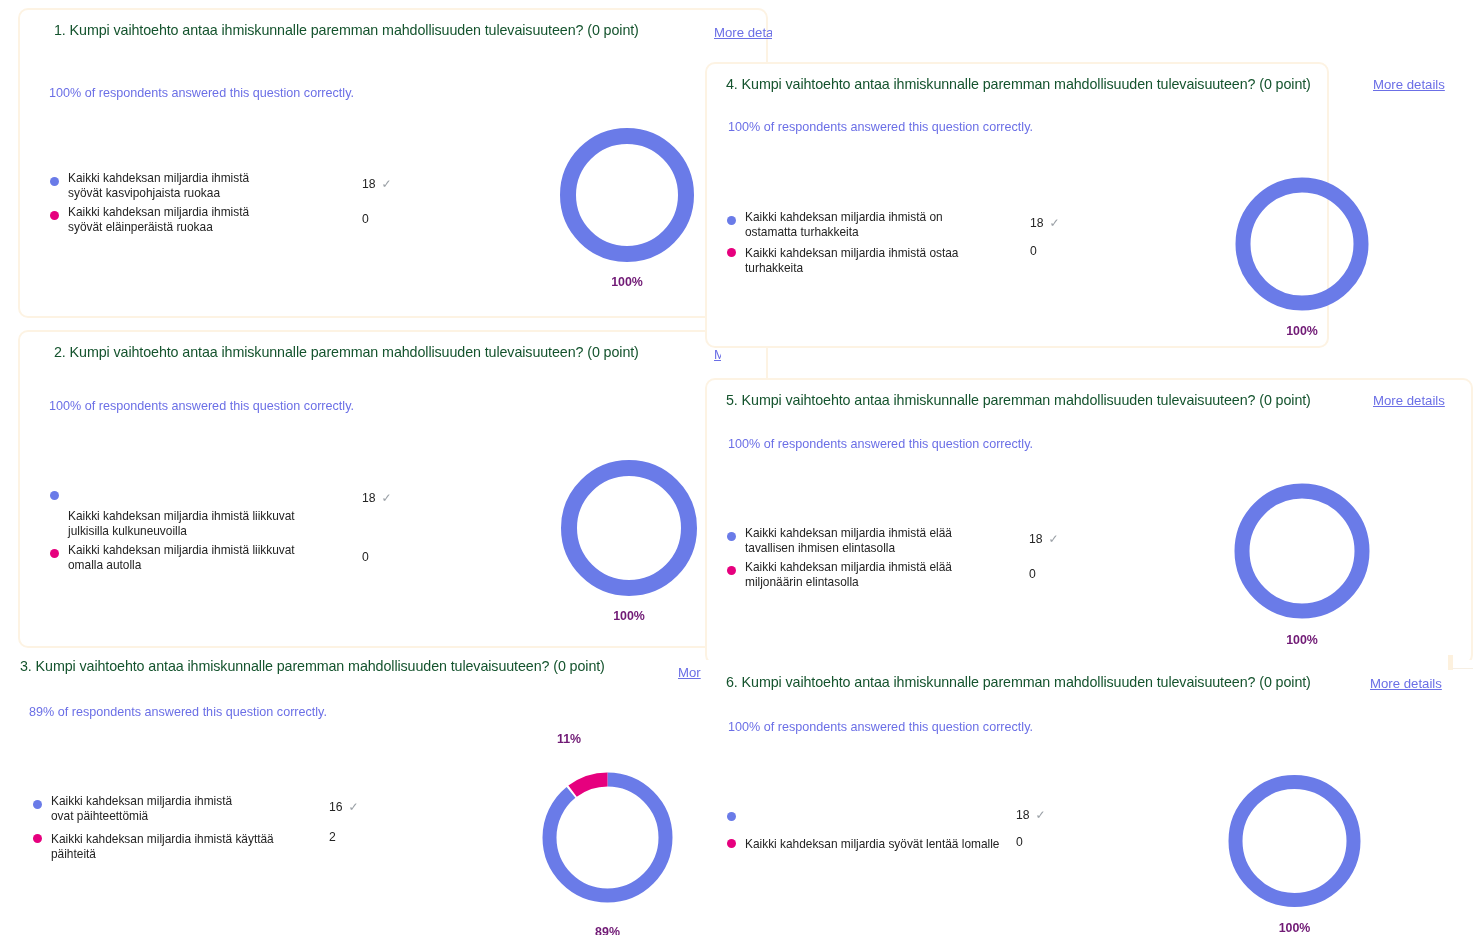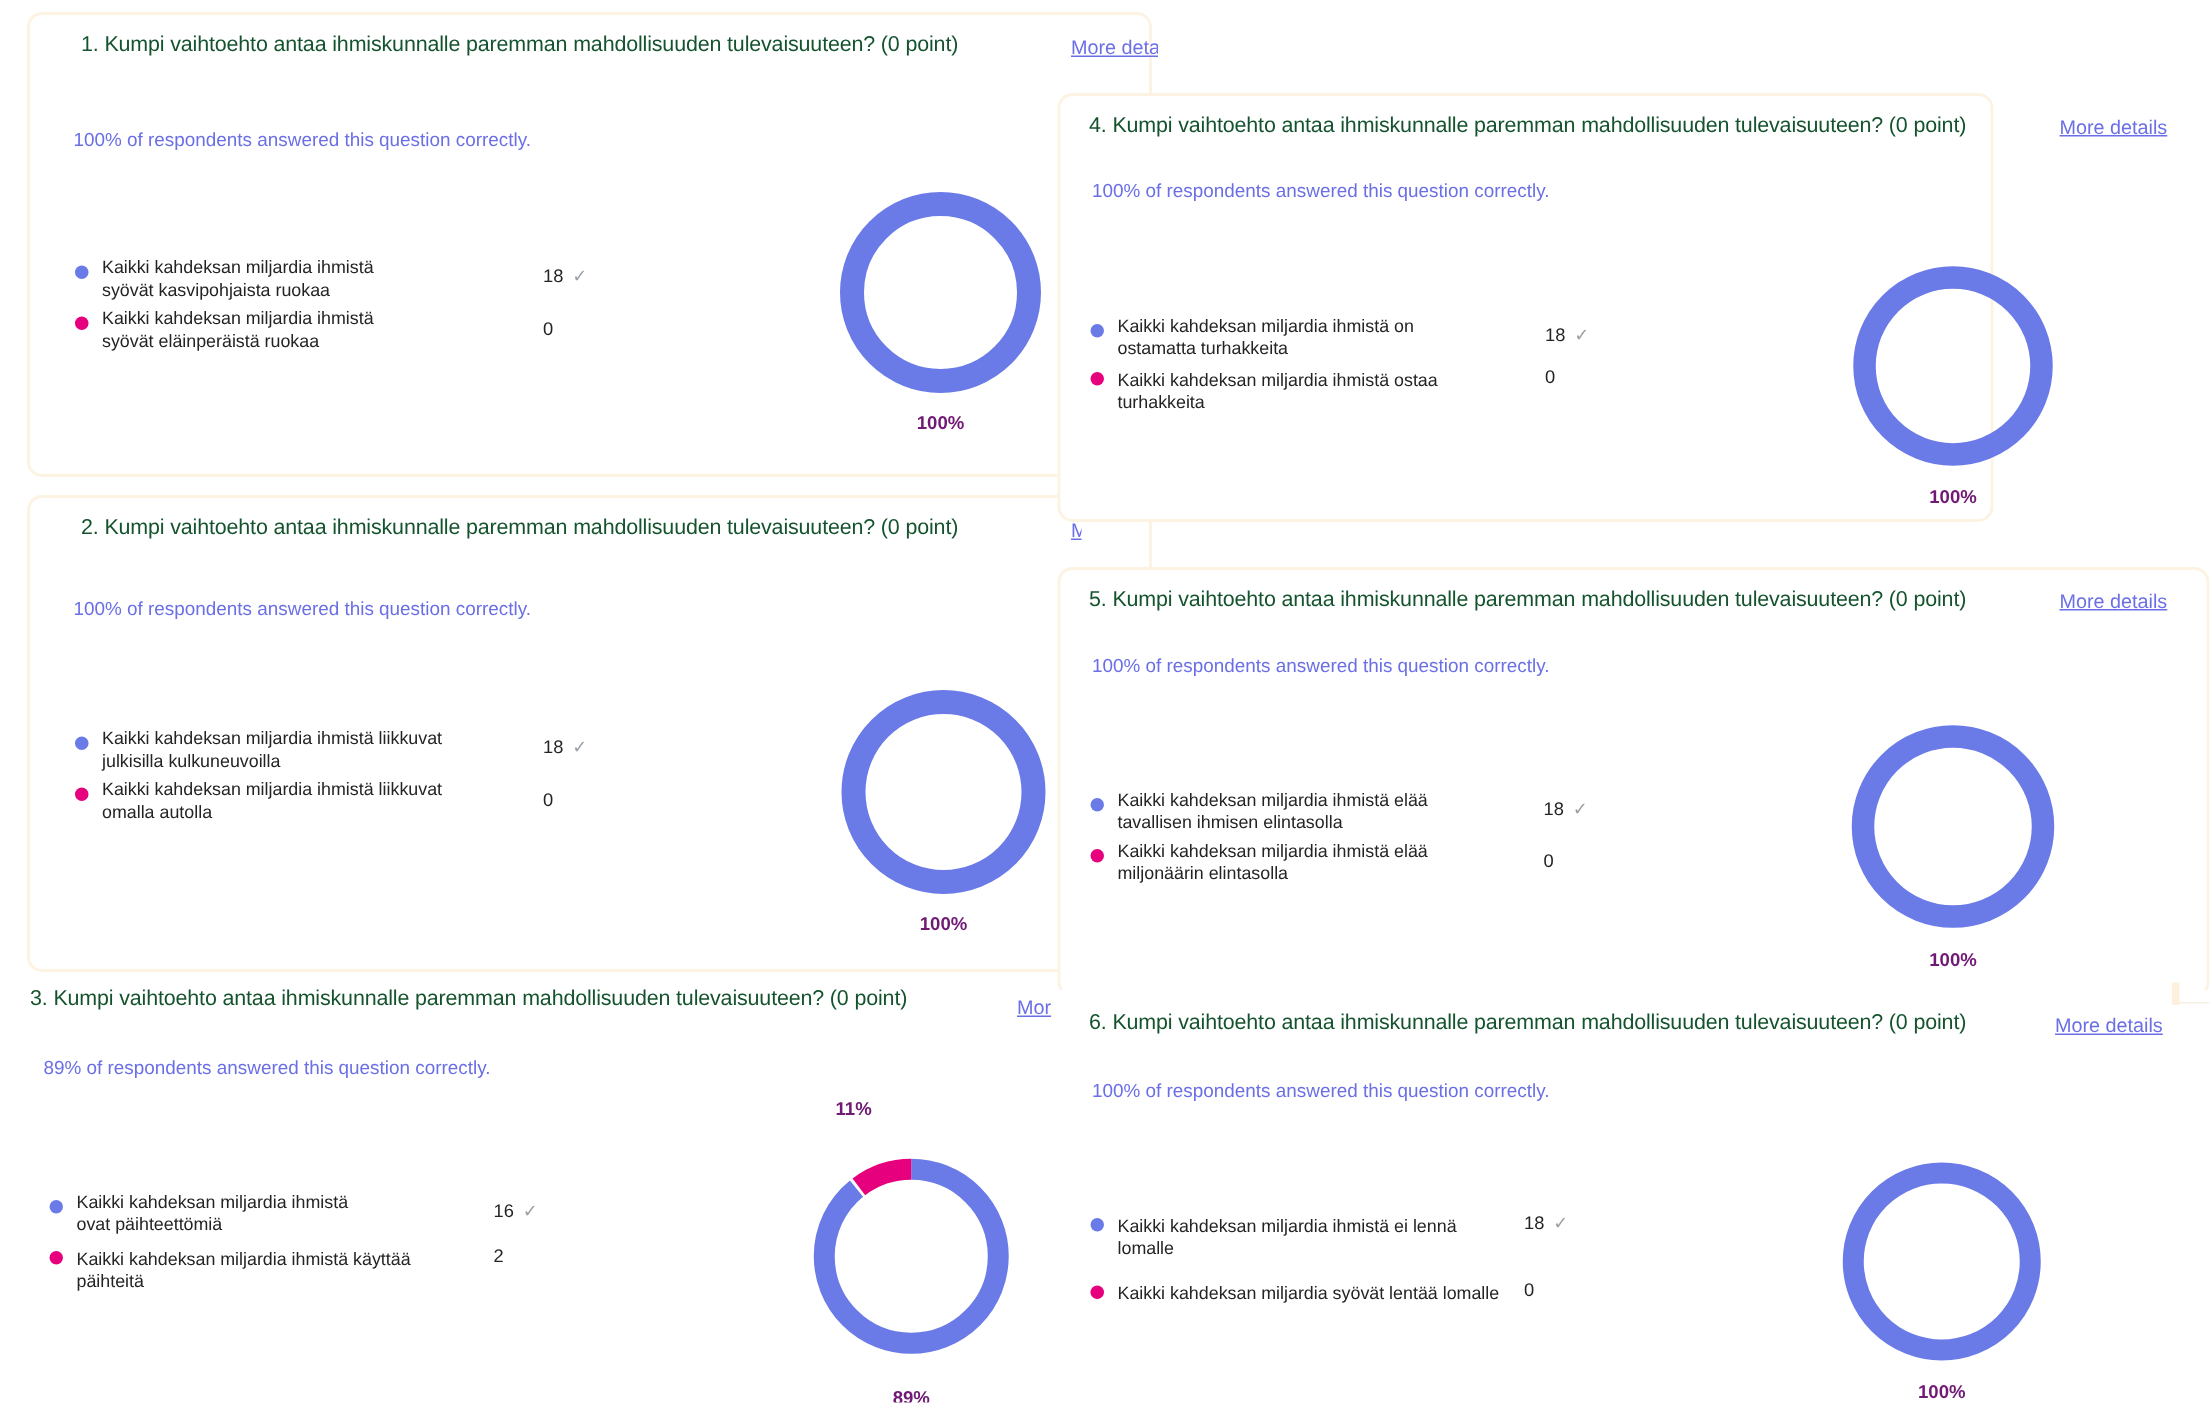--- a/index.html
+++ b/index.html
@@ -171,21 +171,21 @@
       <div class="q-title">2. Kumpi vaihtoehto antaa ihmiskunnalle paremman mahdollisuuden tulevaisuuteen? (0 point)</div>
       <div class="more-clip" style="left:694px; width:7px;">
         <span class="more-details">More details</span>
       </div>
     </div>
     <div class="correct-note" style="left:29px; top:67px;">100% of respondents answered this question correctly.</div>
 
     <div class="legend" style="left:30px; top:150px; width:340px;">
       <div class="legend-row">
         <span class="dot blue"></span>
-        <span class="legend-label" style="width:258px;">Kaikki kahdeksan miljardia ihmistä liikkuvat julkisilla kulkuneuvoilla</span>
+        <span class="legend-label" style="width:258px;margin-top:24px;">Kaikki kahdeksan miljardia ihmistä liikkuvat julkisilla kulkuneuvoilla</span>
         <span class="legend-count" style="left:312px; top:9px;">
           <span>18</span><span class="check">✓</span>
         </span>
       </div>
       <div class="legend-row">
         <span class="dot pink"></span>
         <span class="legend-label" style="width:240px;">Kaikki kahdeksan miljardia ihmistä liikkuvat omalla autolla</span>
         <span class="legend-count" style="left:312px; top:10px;">0</span>
       </div>
     </div>
@@ -296,21 +296,20 @@
   <div class="card no-frame" style="left:705px; top:660px; width:768px; height:275px;">
     <div class="card-head">
       <div class="q-title" style="left:19px; top:12px;">6. Kumpi vaihtoehto antaa ihmiskunnalle paremman mahdollisuuden tulevaisuuteen? (0 point)</div>
       <div class="more-details" style="left:663px; top:14px;">More details</div>
     </div>
     <div class="correct-note" style="left:21px; top:58px;">100% of respondents answered this question correctly.</div>
 
     <div class="legend" style="left:20px; top:145px; width:340px;">
       <div class="legend-row">
         <span class="dot blue" style="margin-top:5px;"></span>
-        <span class="legend-label" style="width:265px;">Kaikki kahdeksan miljardia ihmistä ei lennä lomalle</span>
         <span class="legend-count" style="left:289px; top:1px;">
           <span>18</span><span class="check">✓</span>
         </span>
       </div>
       <div class="legend-row" style="margin-top:13px;">
         <span class="dot pink" style="margin-top:5px;"></span>
         <span class="legend-label" style="width:258px;">Kaikki kahdeksan miljardia syövät lentää lomalle</span>
         <span class="legend-count" style="left:289px; top:1px;">0</span>
       </div>
     </div>

